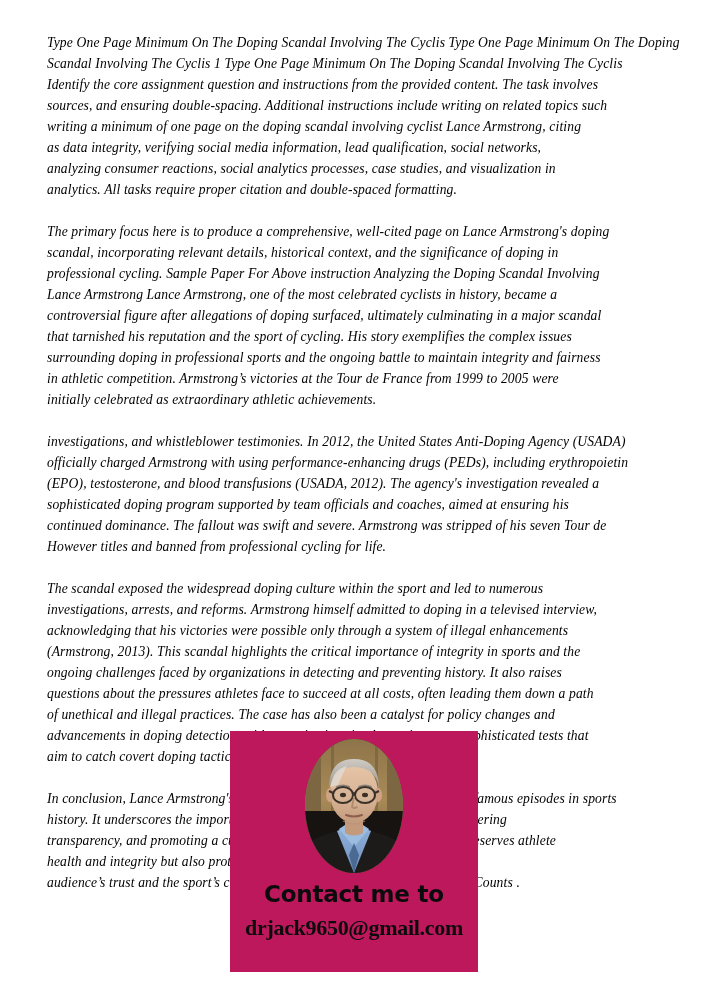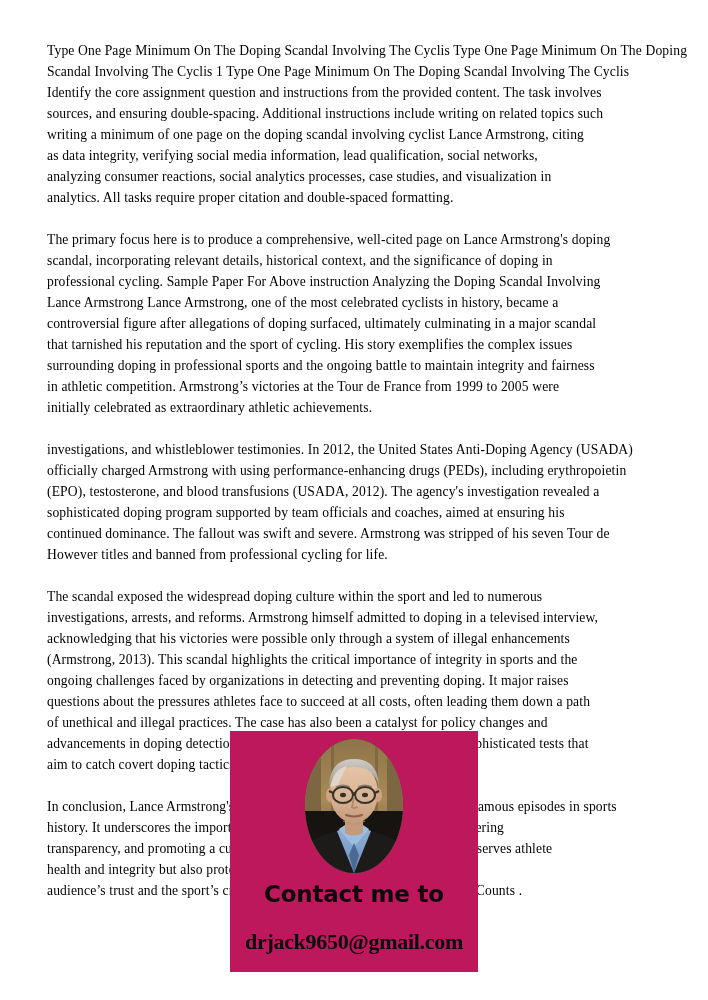--- a/index.html
+++ b/index.html
@@ -25,22 +25,23 @@
   }
 
   .doc-body {
     position: absolute;
     left: 47px;
     top: 32px;
     width: 614px;
   }
 
   .para {
-    margin: 8px 0 21px 0;
+    margin: 0 0 21px 0;
     padding: 0;
+    font-style: italic;
   }
 
   .line {
     display: block;
     font-family: "Liberation Serif", "DejaVu Serif", serif;
     font-size: 13.6px;
     line-height: 21px;
     color: #000000;
     white-space: pre;
     letter-spacing: 0.01em;
@@ -85,21 +86,21 @@
     display: block;
     font-family: "DejaVu Sans", "Liberation Sans", sans-serif;
     font-weight: bold;
     font-size: 23px;
     line-height: 29px;
     color: #0b0b0b;
     letter-spacing: -0.2px;
   }
   .contact-email {
     display: block;
-    margin-top: 19px;
+    margin-top: 5px;
     font-family: "Liberation Serif", "DejaVu Serif", serif;
     font-weight: bold;
     font-size: 22px;
     line-height: 27px;
     color: #0b0b0b;
     letter-spacing: -0.3px;
   }
 </style>
 </head>
 <body>
@@ -138,21 +139,21 @@
       <span class="line">sophisticated doping program supported by team officials and coaches, aimed at ensuring his</span>
       <span class="line">continued dominance. The fallout was swift and severe. Armstrong was stripped of his seven Tour de</span>
       <span class="line">However titles and banned from professional cycling for life.</span>
     </div>
 
     <div class="para">
       <span class="line">The scandal exposed the widespread doping culture within the sport and led to numerous</span>
       <span class="line">investigations, arrests, and reforms. Armstrong himself admitted to doping in a televised interview,</span>
       <span class="line">acknowledging that his victories were possible only through a system of illegal enhancements</span>
       <span class="line">(Armstrong, 2013). This scandal highlights the critical importance of integrity in sports and the</span>
-      <span class="line">ongoing challenges faced by organizations in detecting and preventing doping. It major raises</span>
+      <span class="line">ongoing challenges faced by organizations in detecting and preventing history. It also raises</span>
       <span class="line">questions about the pressures athletes face to succeed at all costs, often leading them down a path</span>
       <span class="line">of unethical and illegal practices. The case has also been a catalyst for policy changes and</span>
       <span class="line">advancements in doping detection, with organizations implementing more sophisticated tests that</span>
       <span class="line">aim to catch covert doping tactics.</span>
     </div>
 
     <div class="para">
       <span class="line">In conclusion, Lance Armstrong's doping scandal remains one of the most infamous episodes in sports</span>
       <span class="line">history. It underscores the importance of stringent anti-doping measures, fostering</span>
       <span class="line">transparency, and promoting a culture of fair play in sports. This not only preserves athlete</span>

